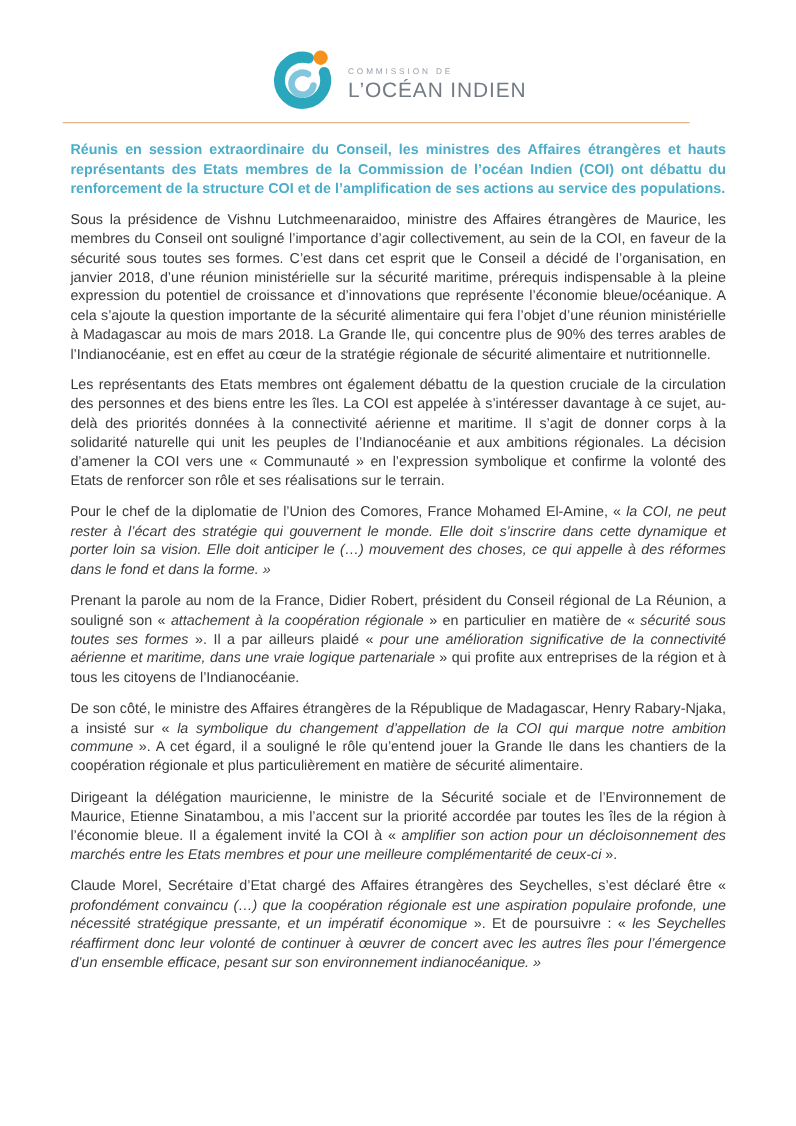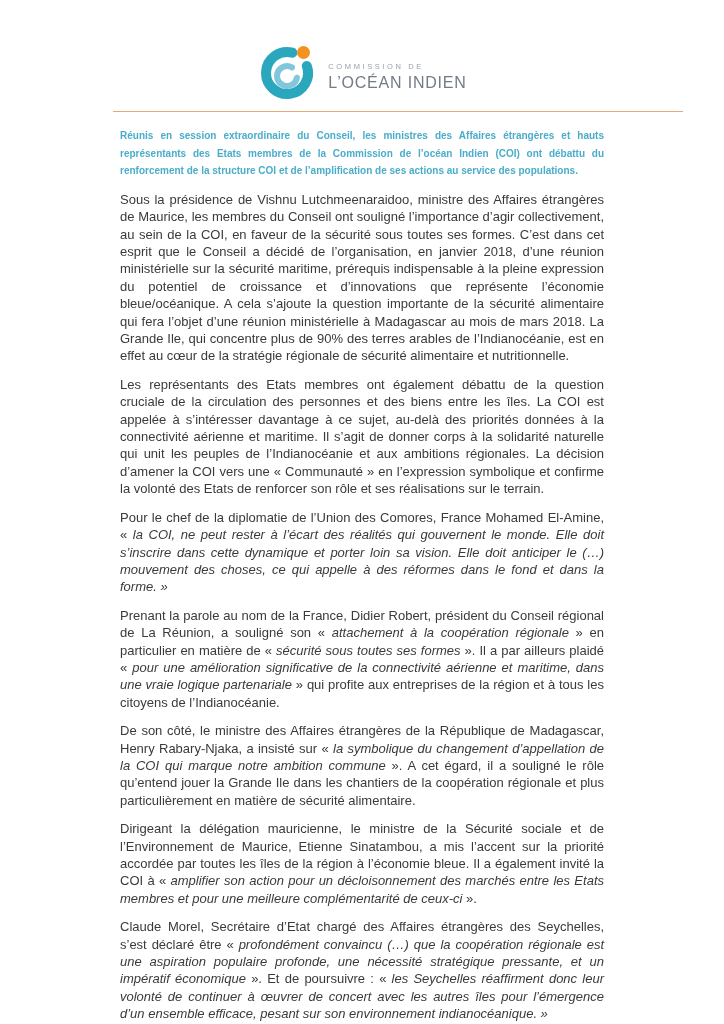--- a/index.html
+++ b/index.html
@@ -8,21 +8,21 @@
     background: #ffffff;
     font-family: "Liberation Sans", sans-serif;
   }
   .page {
     position: relative;
     width: 724px;
     height: 1024px;
     margin: 0 auto;
     background: #ffffff;
     box-sizing: border-box;
-    padding: 0 120px;
+    padding: 0 64px;
     overflow: hidden;
   }
   
   .logo {
     display: flex;
     align-items: center;
     justify-content: center;
     width: fit-content;
     margin: 40px auto 0 auto;
     gap: 11px;
@@ -30,21 +30,21 @@
   .logo-mark { width: 60px; height: 60px; display: block; }
   .logo-text { display: flex; flex-direction: column; justify-content: center; padding-top: 14px; }
   .logo-line1 {
     font-size: 7.5px;
     letter-spacing: 2.6px;
     color: #9aa1aa;
     font-weight: 400;
     white-space: nowrap;
   }
   .logo-line2 {
-    font-size: 16px;
+    font-size: 19px;
     letter-spacing: 0.8px;
     color: #737b85;
     font-weight: 400;
     margin-top: 3px;
     white-space: nowrap;
   }
   
   .rule {
     border: none;
     border-top: 1.5px solid #e2ab79;
@@ -57,21 +57,21 @@
     text-align: center;
     color: #f07d20;
     font-size: 19px;
     line-height: 23.5px;
     font-weight: 700;
   }
   .intro {
     margin: 15px 0 0 0;
     color: #4aadca;
     font-weight: 700;
-    font-size: 10px;
+    font-size: 13px;
     line-height: 17.6px;
     text-align: justify;
   }
   
   .body-block { margin-top: 6px; }
   .para {
     margin: 11px 0 0 0;
     color: #3a3a3a;
     font-size: 13px;
     line-height: 17.4px;
@@ -100,20 +100,20 @@
   </div>
 
   <hr class="rule">
 
 
   <p class="intro">Réunis en session extraordinaire du Conseil, les ministres des Affaires étrangères et hauts représentants des Etats membres de la Commission de l’océan Indien (COI) ont débattu du renforcement de la structure COI et de l’amplification de ses actions au service des populations.</p>
 
   <div class="body-block">
       <p class="para"><span>Sous la présidence de Vishnu Lutchmeenaraidoo, ministre des Affaires étrangères de Maurice, les membres du Conseil ont souligné l’importance d’agir collectivement, au sein de la COI, en faveur de la sécurité sous toutes ses formes. C’est dans cet esprit que le Conseil a décidé de l’organisation, en janvier 2018, d’une réunion ministérielle sur la sécurité maritime, prérequis indispensable à la pleine expression du potentiel de croissance et d’innovations que représente l’économie bleue/océanique. A cela s’ajoute la question importante de la sécurité alimentaire qui fera l’objet d’une réunion ministérielle à Madagascar au mois de mars 2018. La Grande Ile, qui concentre plus de 90% des terres arables de l’Indianocéanie, est en effet au cœur de la stratégie régionale de sécurité alimentaire et nutritionnelle.</span></p>
       <p class="para"><span>Les représentants des Etats membres ont également débattu de la question cruciale de la circulation des personnes et des biens entre les îles. La COI est appelée à s’intéresser davantage à ce sujet, au-delà des priorités données à la connectivité aérienne et maritime. Il s’agit de donner corps à la solidarité naturelle qui unit les peuples de l’Indianocéanie et aux ambitions régionales. La décision d’amener la COI vers une « Communauté » en l’expression symbolique et confirme la volonté des Etats de renforcer son rôle et ses réalisations sur le terrain.</span></p>
-      <p class="para"><span>Pour le chef de la diplomatie de l’Union des Comores, France Mohamed El-Amine, « </span><em>la COI, ne peut rester à l’écart des réalités qui gouvernent le monde. Elle doit s’inscrire dans cette dynamique et porter loin sa vision. Elle doit anticiper le (…) mouvement des choses, ce qui appelle à des réformes dans le fond et dans la forme. »</em></p>
+      <p class="para"><span>Pour le chef de la diplomatie de l’Union des Comores, France Mohamed El-Amine, « </span><em>la COI, ne peut rester à l’écart des stratégie qui gouvernent le monde. Elle doit s’inscrire dans cette dynamique et porter loin sa vision. Elle doit anticiper le (…) mouvement des choses, ce qui appelle à des réformes dans le fond et dans la forme. »</em></p>
       <p class="para"><span>Prenant la parole au nom de la France, Didier Robert, président du Conseil régional de La Réunion, a souligné son « </span><em>attachement à la coopération régionale</em><span> » en particulier en matière de « </span><em>sécurité sous toutes ses formes</em><span> ». Il a par ailleurs plaidé « </span><em>pour une amélioration significative de la connectivité aérienne et maritime, dans une vraie logique partenariale</em><span> » qui profite aux entreprises de la région et à tous les citoyens de l’Indianocéanie.</span></p>
       <p class="para"><span>De son côté, le ministre des Affaires étrangères de la République de Madagascar, Henry Rabary-Njaka, a insisté sur « </span><em>la symbolique du changement d’appellation de la COI qui marque notre ambition commune</em><span> ». A cet égard, il a souligné le rôle qu’entend jouer la Grande Ile dans les chantiers de la coopération régionale et plus particulièrement en matière de sécurité alimentaire.</span></p>
       <p class="para"><span>Dirigeant la délégation mauricienne, le ministre de la Sécurité sociale et de l’Environnement de Maurice, Etienne Sinatambou, a mis l’accent sur la priorité accordée par toutes les îles de la région à l’économie bleue. Il a également invité la COI à « </span><em>amplifier son action pour un décloisonnement des marchés entre les Etats membres et pour une meilleure complémentarité de ceux-ci</em><span> ».</span></p>
       <p class="para"><span>Claude Morel, Secrétaire d’Etat chargé des Affaires étrangères des Seychelles, s’est déclaré être « </span><em>profondément convaincu (…) que la coopération régionale est une aspiration populaire profonde, une nécessité stratégique pressante, et un impératif économique</em><span> ». Et de poursuivre : « </span><em>les Seychelles réaffirment donc leur volonté de continuer à œuvrer de concert avec les autres îles pour l’émergence d’un ensemble efficace, pesant sur son environnement indianocéanique. »</em></p>
     </div>
 
 </div>
 
 </body></html>

